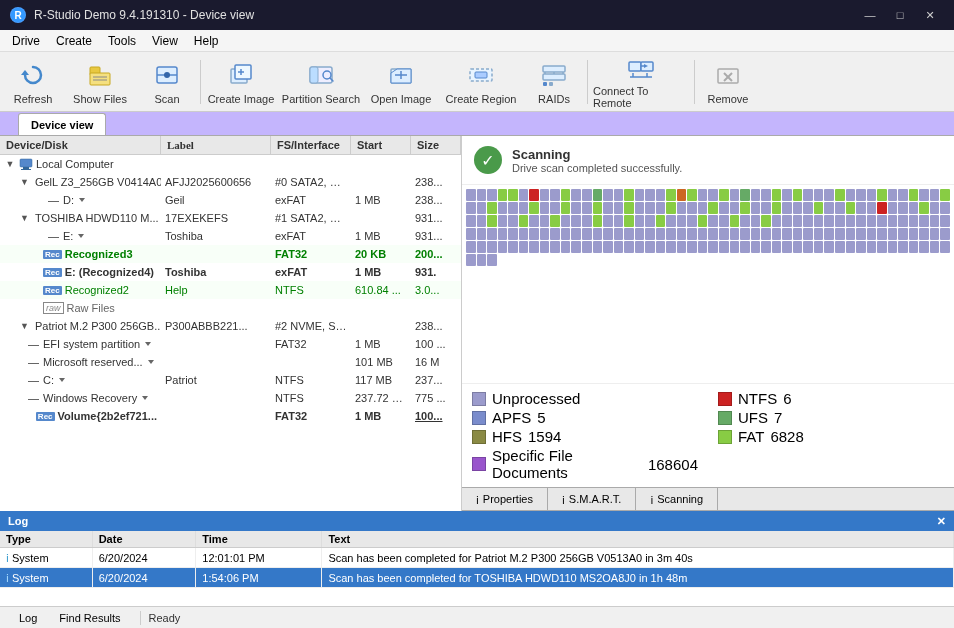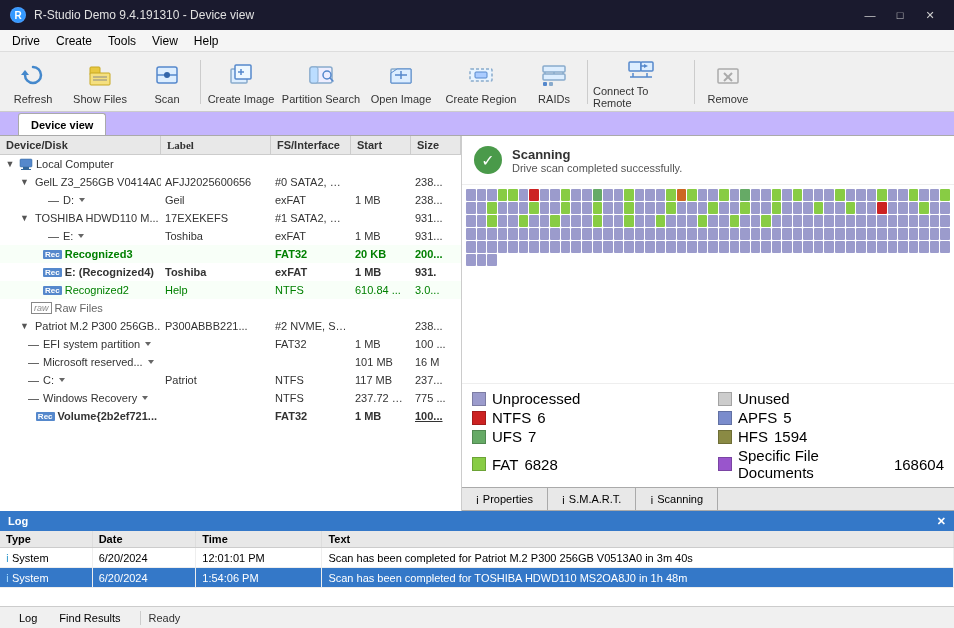--- a/index.html
+++ b/index.html
@@ -371,21 +371,21 @@
           <span style="background:#5588cc;color:white;font-size:8px;padding:0 2px;border-radius:1px;font-weight:bold;">Rec</span>
           <span>Recognized2</span>
         </div>
         <div class="tree-cell tree-cell-label" style="color:#008000;">Help</div>
         <div class="tree-cell tree-cell-fs" style="color:#008000;">NTFS</div>
         <div class="tree-cell tree-cell-start" style="color:#008000;">610.84 ...</div>
         <div class="tree-cell tree-cell-size" style="color:#008000;">3.0...</div>
       </div>
 
       <div class="tree-row">
-        <div class="tree-cell tree-cell-name" style="padding-left: 16px; color: #666;">
+        <div class="tree-cell tree-cell-name" style="padding-left: 28px; color: #666;">
           <span style="width:12px;display:inline-block;"></span>
           <span style="color:#888;font-style:italic;font-size:9px;border:1px solid #888;padding:0 2px;">raw</span>
           <span>Raw Files</span>
         </div>
         <div class="tree-cell tree-cell-label"></div>
         <div class="tree-cell tree-cell-fs"></div>
         <div class="tree-cell tree-cell-start"></div>
         <div class="tree-cell tree-cell-size"></div>
       </div>
 
@@ -720,24 +720,20 @@
           <div class="disk-cell" style="background: rgb(155, 155, 204);"></div>
           <div class="disk-cell" style="background: rgb(155, 155, 204);"></div>
           <div class="disk-cell" style="background: rgb(155, 155, 204);"></div>
         </div>
     </div>
 
     <div id="legend">
       <div class="legend-row">
         <div class="legend-swatch" style="background:#9b9bcc;"></div>
         <span>Unprocessed</span>
-      </div>
-      <div class="legend-row">
-        <div class="legend-swatch" style="background:#cccccc;"></div>
-        <span>Unused</span>
       </div>
       <div class="legend-row">
         <div class="legend-swatch" style="background:#cc2222;"></div>
         <span>NTFS</span>
         <span>6</span>
       </div>
       <div class="legend-row">
         <div class="legend-swatch" style="background:#7a8ccc;"></div>
         <span>APFS</span>
         <span>5</span>

